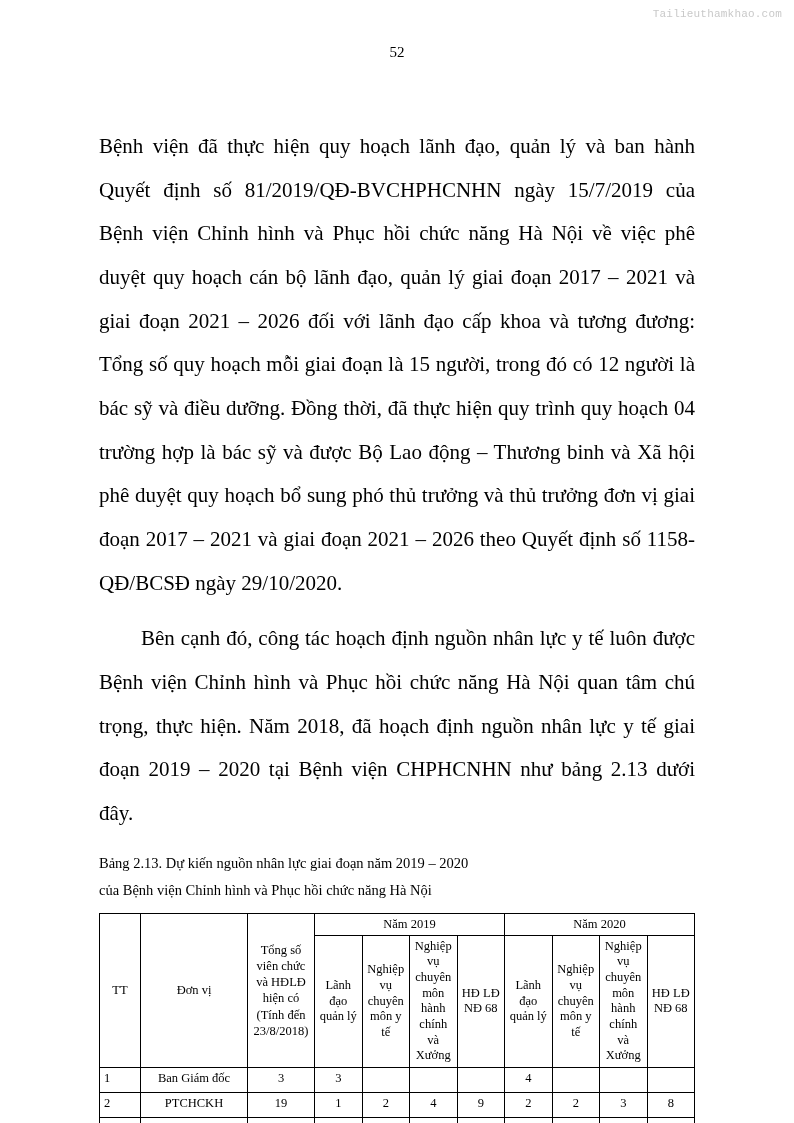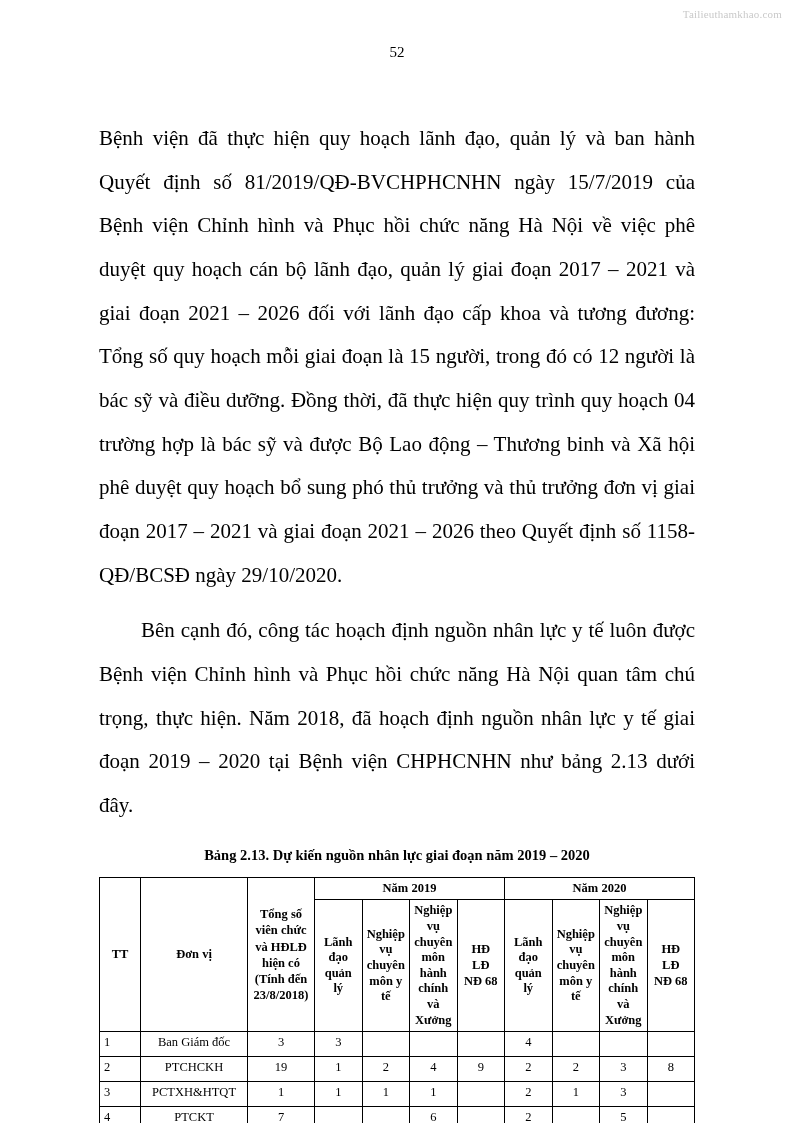--- a/index.html
+++ b/index.html
@@ -12,68 +12,68 @@
     background: #ffffff;
     font-family: "Liberation Serif", "DejaVu Serif", serif;
     color: #000000;
     position: relative;
     overflow: hidden;
   }
   .watermark {
     position: absolute;
     top: 8px;
     right: 12px;
-    font-family: Liberation Serif, serif;
+    font-family: Liberation Mono, monospace;
     font-size: 11px;
     color: #c9c9c9;
     letter-spacing: 0.2px;
   }
   .page-number {
     text-align: center;
     font-size: 15px;
     margin-top: 44px;
-    margin-bottom: 0;
+    margin-bottom: 8px;
   }
   .content {
     margin: 0 auto;
     padding-top: 56px;
     width: 596px;
   }
   p.body-text {
     font-size: 21px;
     line-height: 2.08;
     text-align: justify;
     margin: 0 0 0 0;
     text-indent: 0;
   }
   p.body-text.indent {
     text-indent: 42px;
     margin-top: 12px;
   }
   .table-caption {
-    text-align: center;
-    font-weight: bold;
+    text-align: left;
+    font-weight: normal;
     font-size: 14.5px;
     line-height: 1.9;
     margin-top: 14px;
   }
   table.data {
     border-collapse: collapse;
     margin-top: 8px;
     width: 596px;
     table-layout: fixed;
   }
   table.data td, table.data th {
     border: 1px solid #000000;
     font-size: 12.5px;
     vertical-align: top;
     padding: 3px 4px;
   }
   table.data th {
-    font-weight: bold;
+    font-weight: normal;
     text-align: center;
     vertical-align: middle;
   }
   .th-tt { width: 32px; }
   .th-unit { width: 98px; }
   .th-total { width: 58px; }
   .th-sub { width: 51px; }
   .th-hd { width: 38px; }
   th.group {
     text-align: center;
@@ -115,20 +115,21 @@
 
 <div class="page-number">52</div>
 
 <div class="content">
 
   <p class="body-text">Bệnh viện đã thực hiện quy hoạch lãnh đạo, quản lý và ban hành Quyết định số 81/2019/QĐ-BVCHPHCNHN ngày 15/7/2019 của Bệnh viện Chỉnh hình và Phục hồi chức năng Hà Nội về việc phê duyệt quy hoạch cán bộ lãnh đạo, quản lý giai đoạn 2017 – 2021 và giai đoạn 2021 – 2026 đối với lãnh đạo cấp khoa và tương đương: Tổng số quy hoạch mỗi giai đoạn là 15 người, trong đó có 12 người là bác sỹ và điều dưỡng. Đồng thời, đã thực hiện quy trình quy hoạch 04 trường hợp là bác sỹ và được Bộ Lao động – Thương binh và Xã hội phê duyệt quy hoạch bổ sung phó thủ trưởng và thủ trưởng đơn vị giai đoạn 2017 – 2021 và giai đoạn 2021 – 2026 theo Quyết định số 1158-QĐ/BCSĐ ngày 29/10/2020.</p>
 
   <p class="body-text indent">Bên cạnh đó, công tác hoạch định nguồn nhân lực y tế luôn được Bệnh viện Chỉnh hình và Phục hồi chức năng Hà Nội quan tâm chú trọng, thực hiện. Năm 2018, đã hoạch định nguồn nhân lực y tế giai đoạn 2019 – 2020 tại Bệnh viện CHPHCNHN như bảng 2.13 dưới đây.</p>
 
   <div class="table-caption">Bảng 2.13. Dự kiến nguồn nhân lực giai đoạn năm 2019 – 2020</div>
+  <div class="table-caption" style="margin-top:0">của Bệnh viện Chỉnh hình và Phục hồi chức năng Hà Nội</div>
 
   <table class="data">
     <thead>
       <tr>
         <th class="th-tt tall" rowspan="2">TT</th>
         <th class="th-unit tall" rowspan="2">Đơn vị</th>
         <th class="th-total total-col" rowspan="2">Tổng số viên chức và HĐLĐ hiện có (Tính đến 23/8/2018)</th>
         <th class="group" colspan="4">Năm 2019</th>
         <th class="group" colspan="4">Năm 2020</th>
       </tr>

